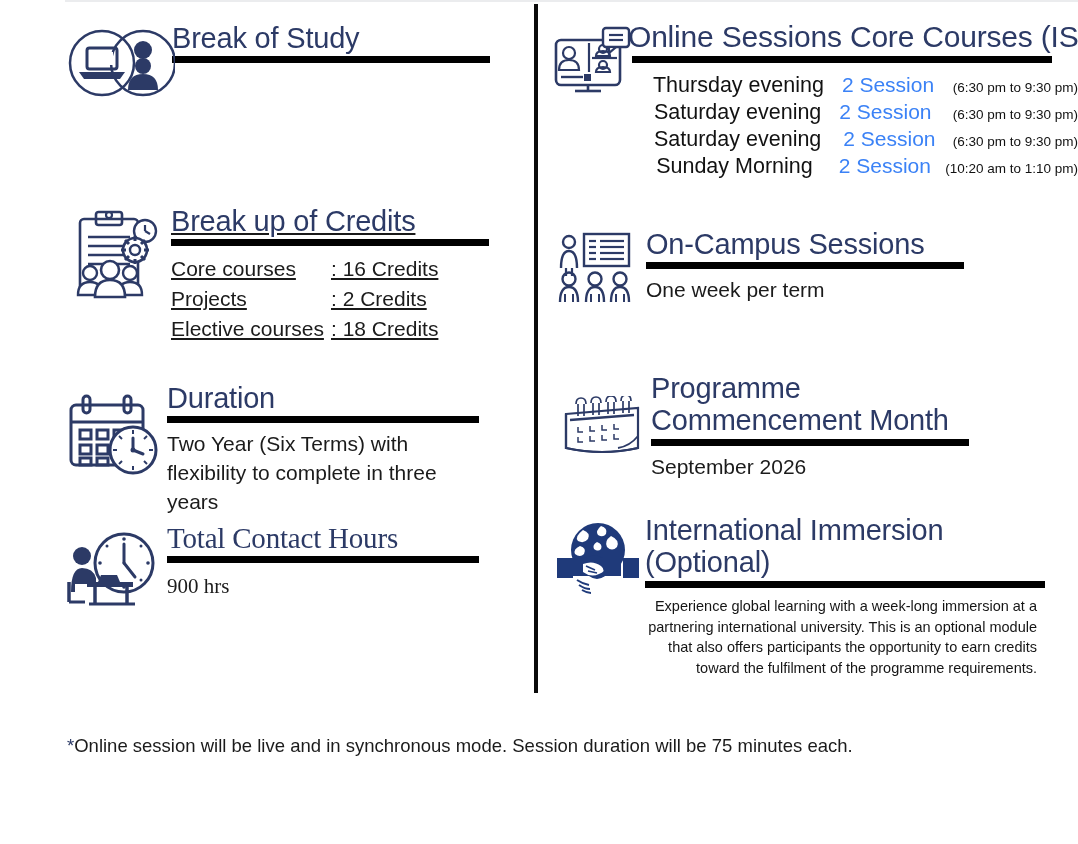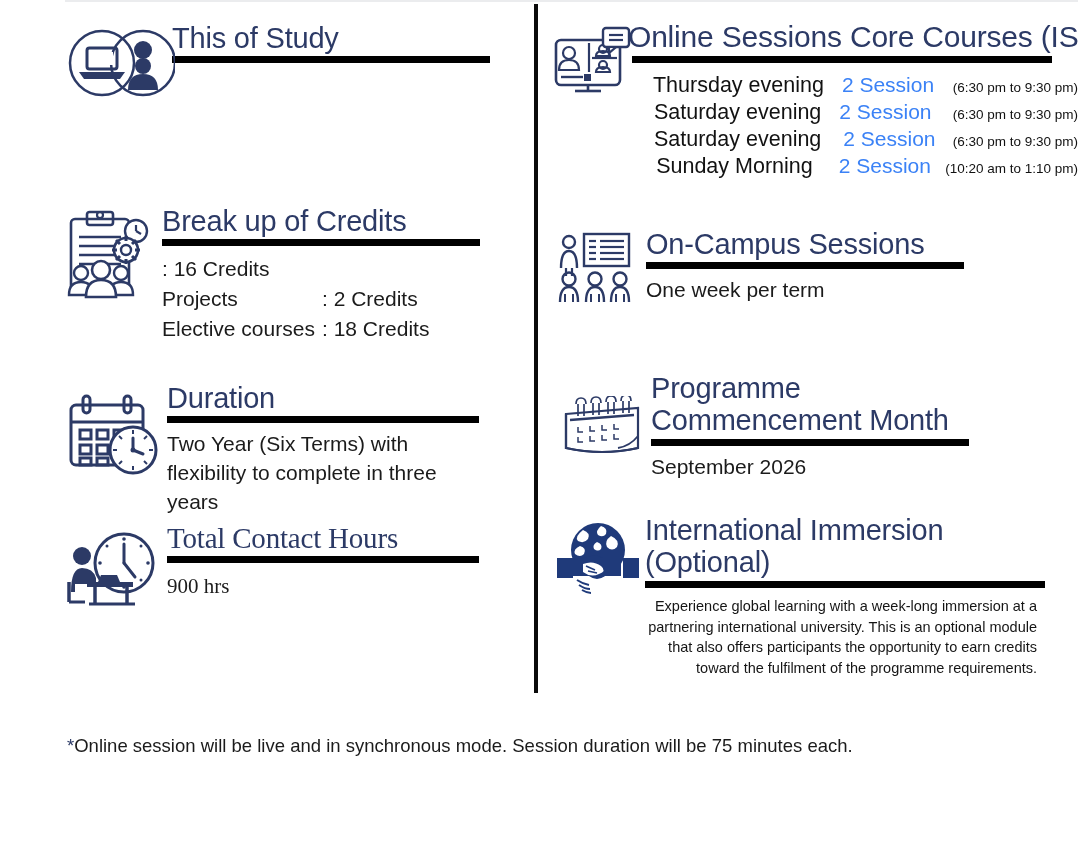--- a/index.html
+++ b/index.html
@@ -133,26 +133,26 @@
       <circle cx="78" cy="35" r="32" fill="none" stroke="#2c3a66" stroke-width="2.5"></circle>
       <rect x="22" y="20" width="30" height="21" rx="2.5" fill="none" stroke="#2c3a66" stroke-width="3"></rect>
       <rect x="26" y="24" width="22" height="13" fill="#ffffff"></rect>
       <path d="M14 44 L60 44 L55 51 L19 51 Z" fill="#2c3a66"></path>
       <circle cx="78" cy="22" r="9" fill="#2c3a66"></circle>
       <circle cx="78" cy="38" r="8" fill="#2c3a66"></circle>
       <path d="M63 62 Q63 46 78 46 Q93 46 93 62 Z" fill="#2c3a66"></path>
     </svg>
   </div>
   <div style="margin-left:107px;">
-    <div class="heading">This of Study</div>
+    <div class="heading">Break of Study</div>
     <div class="rule" style="width:318px;"></div>
   </div>
 </div>
 
-<div class="block" style="left:59px; top:205px; width:440px;">
+<div class="block" style="left:68px; top:205px; width:440px;text-decoration:underline;">
   <div class="icon-box" style="left:0; top:2px; width:95px; height:95px;">
     <svg width="95" height="95" viewBox="0 0 95 95">
       <rect x="12" y="12" width="58" height="72" rx="4" fill="none" stroke="#2c3a66" stroke-width="2.6"></rect>
       <rect x="28" y="5" width="26" height="13" rx="2.5" fill="none" stroke="#2c3a66" stroke-width="2.6"></rect>
       <circle cx="41" cy="8" r="3" fill="none" stroke="#2c3a66" stroke-width="2.2"></circle>
       <line x1="20" y1="30" x2="62" y2="30" stroke="#2c3a66" stroke-width="2.6"></line>
       <line x1="20" y1="39" x2="62" y2="39" stroke="#2c3a66" stroke-width="2.6"></line>
       <line x1="20" y1="48" x2="62" y2="48" stroke="#2c3a66" stroke-width="2.6"></line>
       <line x1="20" y1="57" x2="62" y2="57" stroke="#2c3a66" stroke-width="2.6"></line>
       <circle cx="77" cy="24" r="11" fill="#ffffff" stroke="#2c3a66" stroke-width="2.4"></circle>
@@ -176,20 +176,21 @@
       <path d="M50 88 Q50 75 62 75 Q74 75 74 88 Z" fill="#ffffff" stroke="#2c3a66" stroke-width="2.4"></path>
       <circle cx="42" cy="63" r="9" fill="#ffffff" stroke="#2c3a66" stroke-width="2.6"></circle>
       <path d="M27 90 Q27 73 42 73 Q57 73 57 90 Z" fill="#ffffff" stroke="#2c3a66" stroke-width="2.6"></path>
     </svg>
   </div>
   <div style="margin-left:103px;">
     <div class="heading">Break up of Credits</div>
     <div class="rule" style="width:318px;"></div>
     <div class="credits">
       <div class="credit-row">
+        <span class="credit-label">Core courses</span>
         <span class="credit-val">: 16 Credits</span>
       </div>
       <div class="credit-row">
         <span class="credit-label">Projects</span>
         <span class="credit-val">:  2 Credits</span>
       </div>
       <div class="credit-row">
         <span class="credit-label">Elective courses</span>
         <span class="credit-val">: 18 Credits</span>
       </div>

